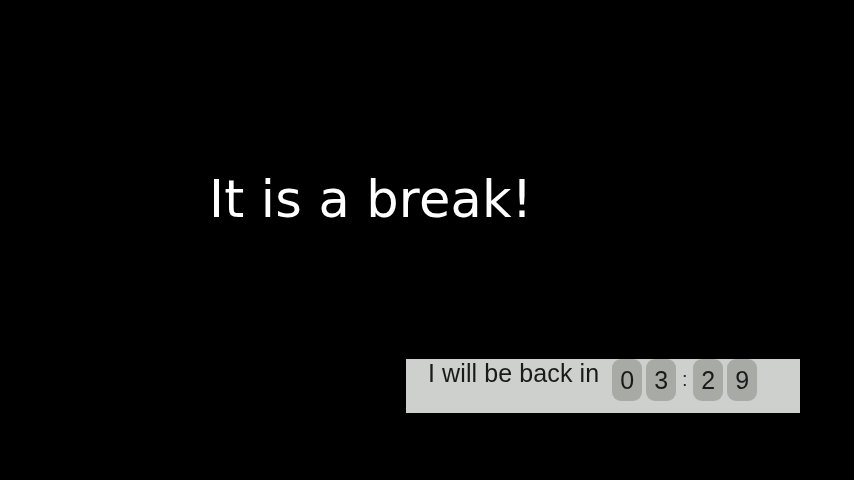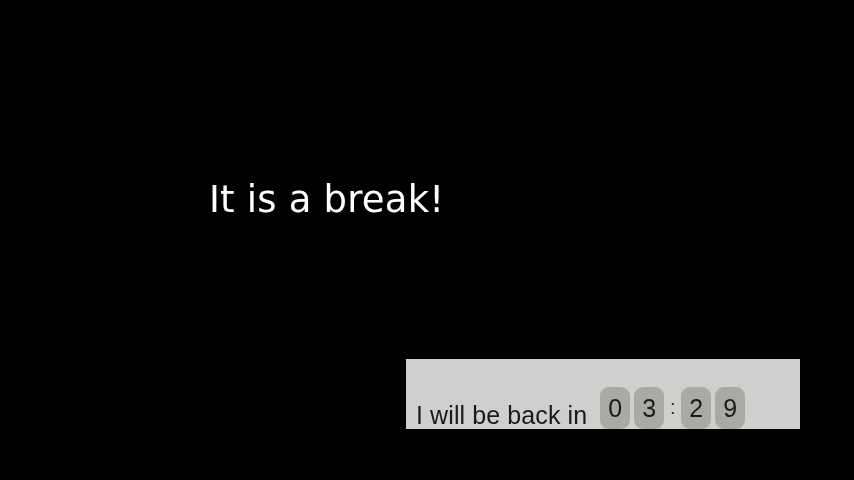--- a/index.html
+++ b/index.html
@@ -20,40 +20,40 @@
     height: 480px;
     background: #000000;
   }
 
   
   #break-headline {
     position: absolute;
     left: 209px;
     top: 174px;
     font-family: "DejaVu Sans", sans-serif;
-    font-size: 37px;
+    font-size: 51px;
     line-height: 52px;
     font-weight: 400;
     color: #ffffff;
     letter-spacing: 0.2px;
     white-space: nowrap;
   }
 
   
   #countdown-bar {
     position: absolute;
     left: 406px;
     top: 359px;
     width: 394px;
-    height: 70px;
+    height: 54px;
     background: #cdd0cd;
     display: flex;
-    align-items: flex-end;
+    align-items: flex-start;
     box-sizing: border-box;
-    padding-left: 10px;
+    padding-left: 22px;
     padding-right: 14px;
   }
 
   #countdown-label {
     font-family: "Liberation Sans", sans-serif;
     font-size: 25px;
     line-height: 28px;
     font-weight: 400;
     color: #1a1a1a;
     white-space: nowrap;

